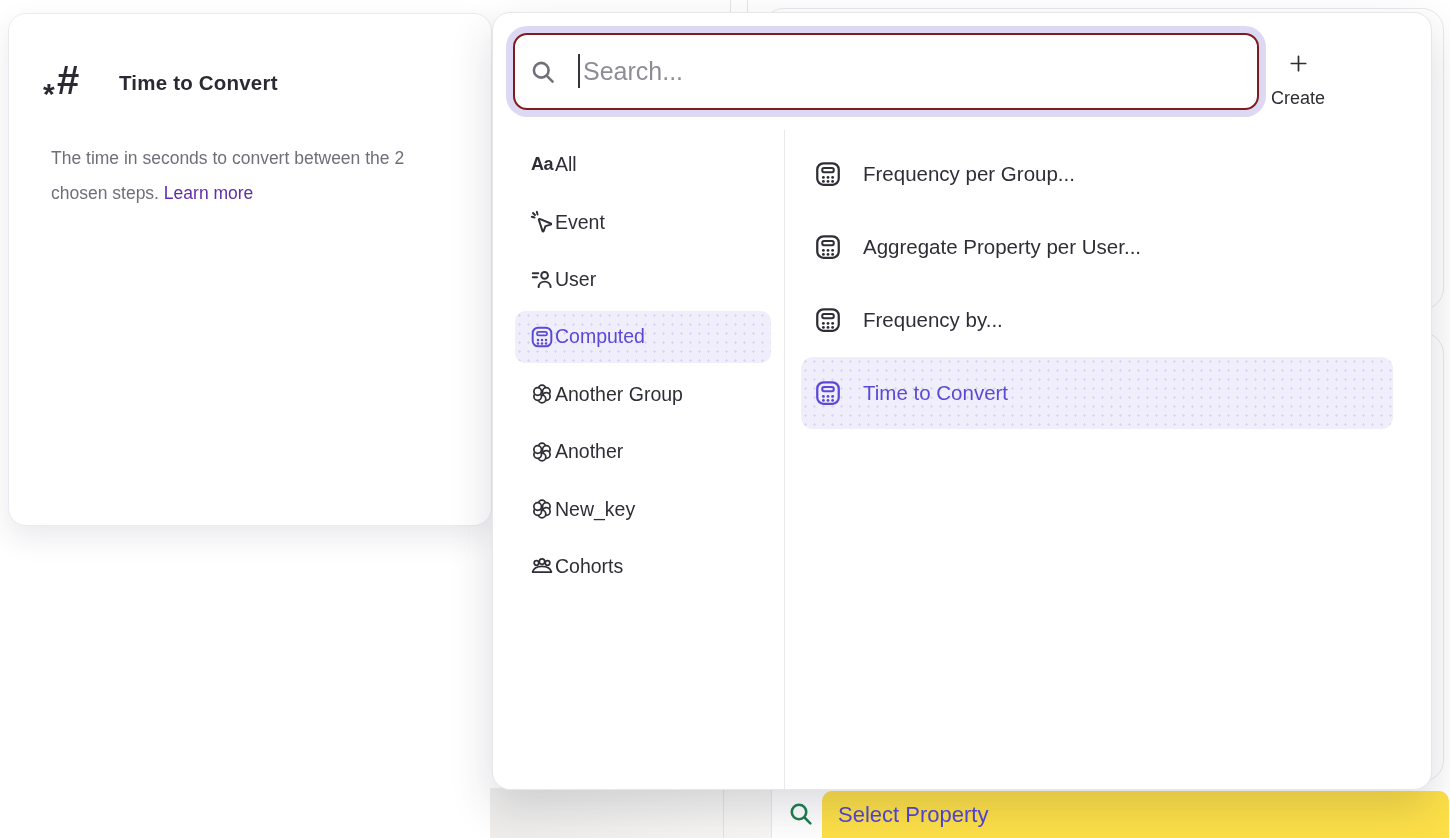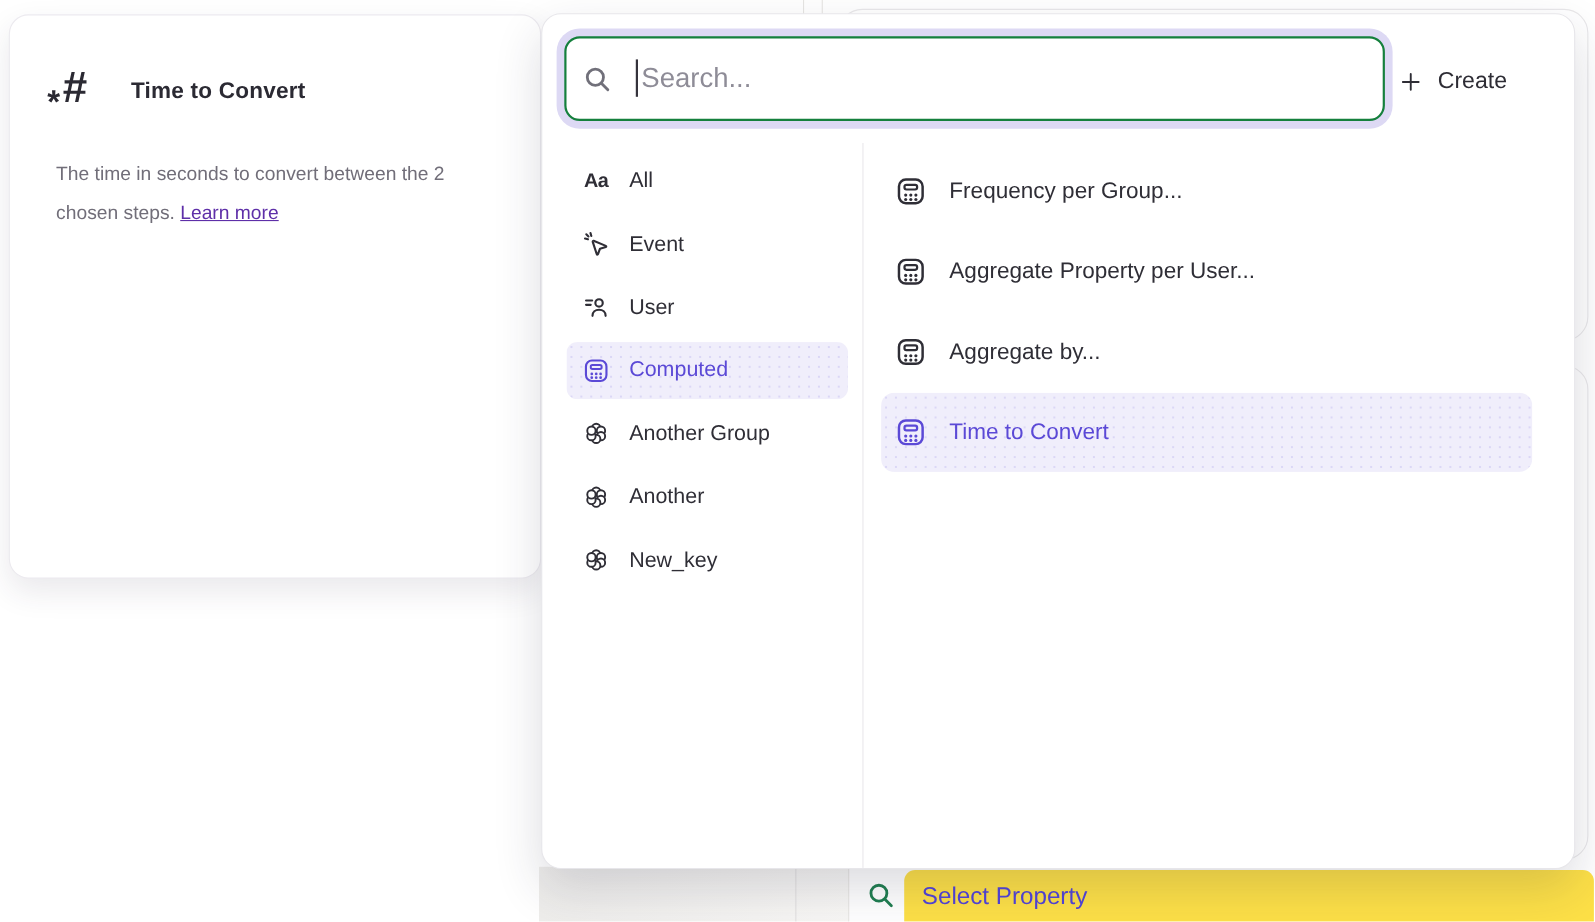--- a/index.html
+++ b/index.html
@@ -23,49 +23,49 @@
   
   .tooltip-card{
     left:8px;top:13px;width:482px;height:511px;background:#fff;border:1px solid #eceaef;
     border-radius:18px;box-shadow:0 12px 28px rgba(45,40,70,.10);
   }
   .hash-wrap{left:36px;top:44px;width:56px;height:58px;color:#2b2a33;}
   .hash-wrap .hash{position:absolute;left:12px;top:0;font-size:40px;font-weight:700;line-height:44px;}
   .hash-wrap .star{position:absolute;left:-2px;top:21px;font-size:30px;font-weight:700;line-height:30px;}
   .tooltip-title{left:110px;top:57px;font-size:20.5px;font-weight:700;color:#2b2a33;letter-spacing:.2px;}
   .tooltip-desc{left:42px;top:127px;width:392px;font-size:17.5px;line-height:35px;color:#716e79;}
-  .tooltip-desc a{color:#5e2fa8;font-weight:500;text-decoration:underline;cursor:pointer;}
+  .tooltip-desc a{color:#5e2fa8;font-weight:500;cursor:pointer;}
 
   
   .dropdown{
     left:492px;top:12px;width:938px;height:776px;background:#fff;border:1px solid #e7e6ea;
     border-radius:18px;box-shadow:0 18px 44px rgba(40,35,65,.16);
   }
   .search-box{
-    left:20px;top:20px;width:714px;height:73px;border:2px solid #15803d;border-radius:14px;
+    left:20px;top:20px;width:714px;height:73px;border:2px solid #7f1d1d;border-radius:14px;
     box-shadow:0 0 0 7px #ddd9f4;background:#fff;display:flex;align-items:center;padding:0 14px;gap:14px;
   }
   .search-box .mag{width:28px;height:28px;flex:0 0 auto;color:#71707a;}
   .search-box input{
     border:none;outline:none;background:transparent;flex:1;font-size:25px;color:#2e2d35;
     font-family:"Liberation Sans","DejaVu Sans",sans-serif;padding:0 0 0 12px;
   }
   .search-box input::placeholder{color:#8e8c97;}
   .caret{left:63px;top:19px;width:2px;height:34px;background:#35333c;}
   .create-btn{
     left:778px;top:39px;height:44px;display:flex;align-items:center;gap:13px;
-    font-size:21px;color:#2e2d35;cursor:pointer;
+    font-size:18px;color:#2e2d35;cursor:pointer;flex-direction:column;
   }
   .create-btn .plus{width:23px;height:23px;color:#2e2d35;}
 
   .v-divider{left:291px;top:117px;width:1px;height:659px;background:#e9e8ec;}
 
   .cat-list{left:22px;top:126px;width:256px;}
   .cat-row{
-    height:51.4px;margin-bottom:6px;display:flex;align-items:center;padding-left:14px;gap:17px;
+    height:51.4px;margin-bottom:6px;display:flex;align-items:center;padding-left:14px;
     border-radius:10px;font-size:19.5px;color:#2f2e36;cursor:pointer;box-sizing:border-box;
   }
   .cat-row .ic{width:26px;height:26px;flex:0 0 auto;display:flex;align-items:center;justify-content:center;}
   .aa{font-size:18px;font-weight:700;letter-spacing:-.5px;}
 
   .res-list{left:308px;top:125px;width:592px;}
   .res-row{
     height:72px;margin-bottom:1px;display:flex;align-items:center;padding-left:12px;gap:20px;
     border-radius:12px;font-size:20.5px;color:#2f2e36;cursor:pointer;box-sizing:border-box;
   }
@@ -221,20 +221,31 @@
               <circle class="w" cx="16" cy="9.7" r="3.5"></circle>
             <circle class="w" cx="16" cy="14.3" r="3.5"></circle>
               <circle class="w" cx="12" cy="16.6" r="3.5"></circle>
             <circle class="w" cx="8" cy="14.3" r="3.5"></circle>
               <circle class="w" cx="8" cy="9.7" r="3.5"></circle>
           </svg>
         </div>
         <span>New_key</span>
       </div>
 
+      <div class="cat-row">
+        <div class="ic">
+          <svg viewBox="0 0 24 24" width="26" height="26">
+            <circle class="s" cx="6.9" cy="9.2" r="2.1" style="stroke-width:1.6"></circle>
+            <circle class="s" cx="12" cy="7.9" r="2.5" style="stroke-width:1.6"></circle>
+            <circle class="s" cx="17.1" cy="9.2" r="2.1" style="stroke-width:1.6"></circle>
+            <path class="s" d="M3.3 17.6 c1 -3.5 4.6 -5.2 8.7 -5.2 s7.7 1.7 8.7 5.2 Z" style="stroke-width:1.6"></path>
+          </svg>
+        </div>
+        <span>Cohorts</span>
+      </div>
     </div>
 
     <div class="abs res-list">
 
       <div class="res-row">
         <div class="ic">
           <svg viewBox="0 0 24 24" width="30" height="30">
             <rect class="s" x="3.4" y="3.4" width="17.2" height="17.2" rx="5"></rect>
             <rect class="s" x="7.4" y="7.2" width="9.2" height="3.4" rx="1.4" style="stroke-width:1.6"></rect>
             <circle class="f" cx="8.3" cy="14.7" r="1.15"></circle>
@@ -270,21 +281,21 @@
             <rect class="s" x="3.4" y="3.4" width="17.2" height="17.2" rx="5"></rect>
             <rect class="s" x="7.4" y="7.2" width="9.2" height="3.4" rx="1.4" style="stroke-width:1.6"></rect>
             <circle class="f" cx="8.3" cy="14.7" r="1.15"></circle>
               <circle class="f" cx="12" cy="14.7" r="1.15"></circle>
               <circle class="f" cx="15.7" cy="14.7" r="1.15"></circle>
             <circle class="f" cx="8.3" cy="17.9" r="1.15"></circle>
               <circle class="f" cx="12" cy="17.9" r="1.15"></circle>
               <circle class="f" cx="15.7" cy="17.9" r="1.15"></circle>
           </svg>
         </div>
-        <span>Aggregate by...</span>
+        <span>Frequency by...</span>
       </div>
 
       <div class="res-row selected">
         <div class="ic">
           <svg viewBox="0 0 24 24" width="30" height="30">
             <rect class="s" x="3.4" y="3.4" width="17.2" height="17.2" rx="5"></rect>
             <rect class="s" x="7.4" y="7.2" width="9.2" height="3.4" rx="1.4" style="stroke-width:1.6"></rect>
             <circle class="f" cx="8.3" cy="14.7" r="1.15"></circle>
               <circle class="f" cx="12" cy="14.7" r="1.15"></circle>
               <circle class="f" cx="15.7" cy="14.7" r="1.15"></circle>

